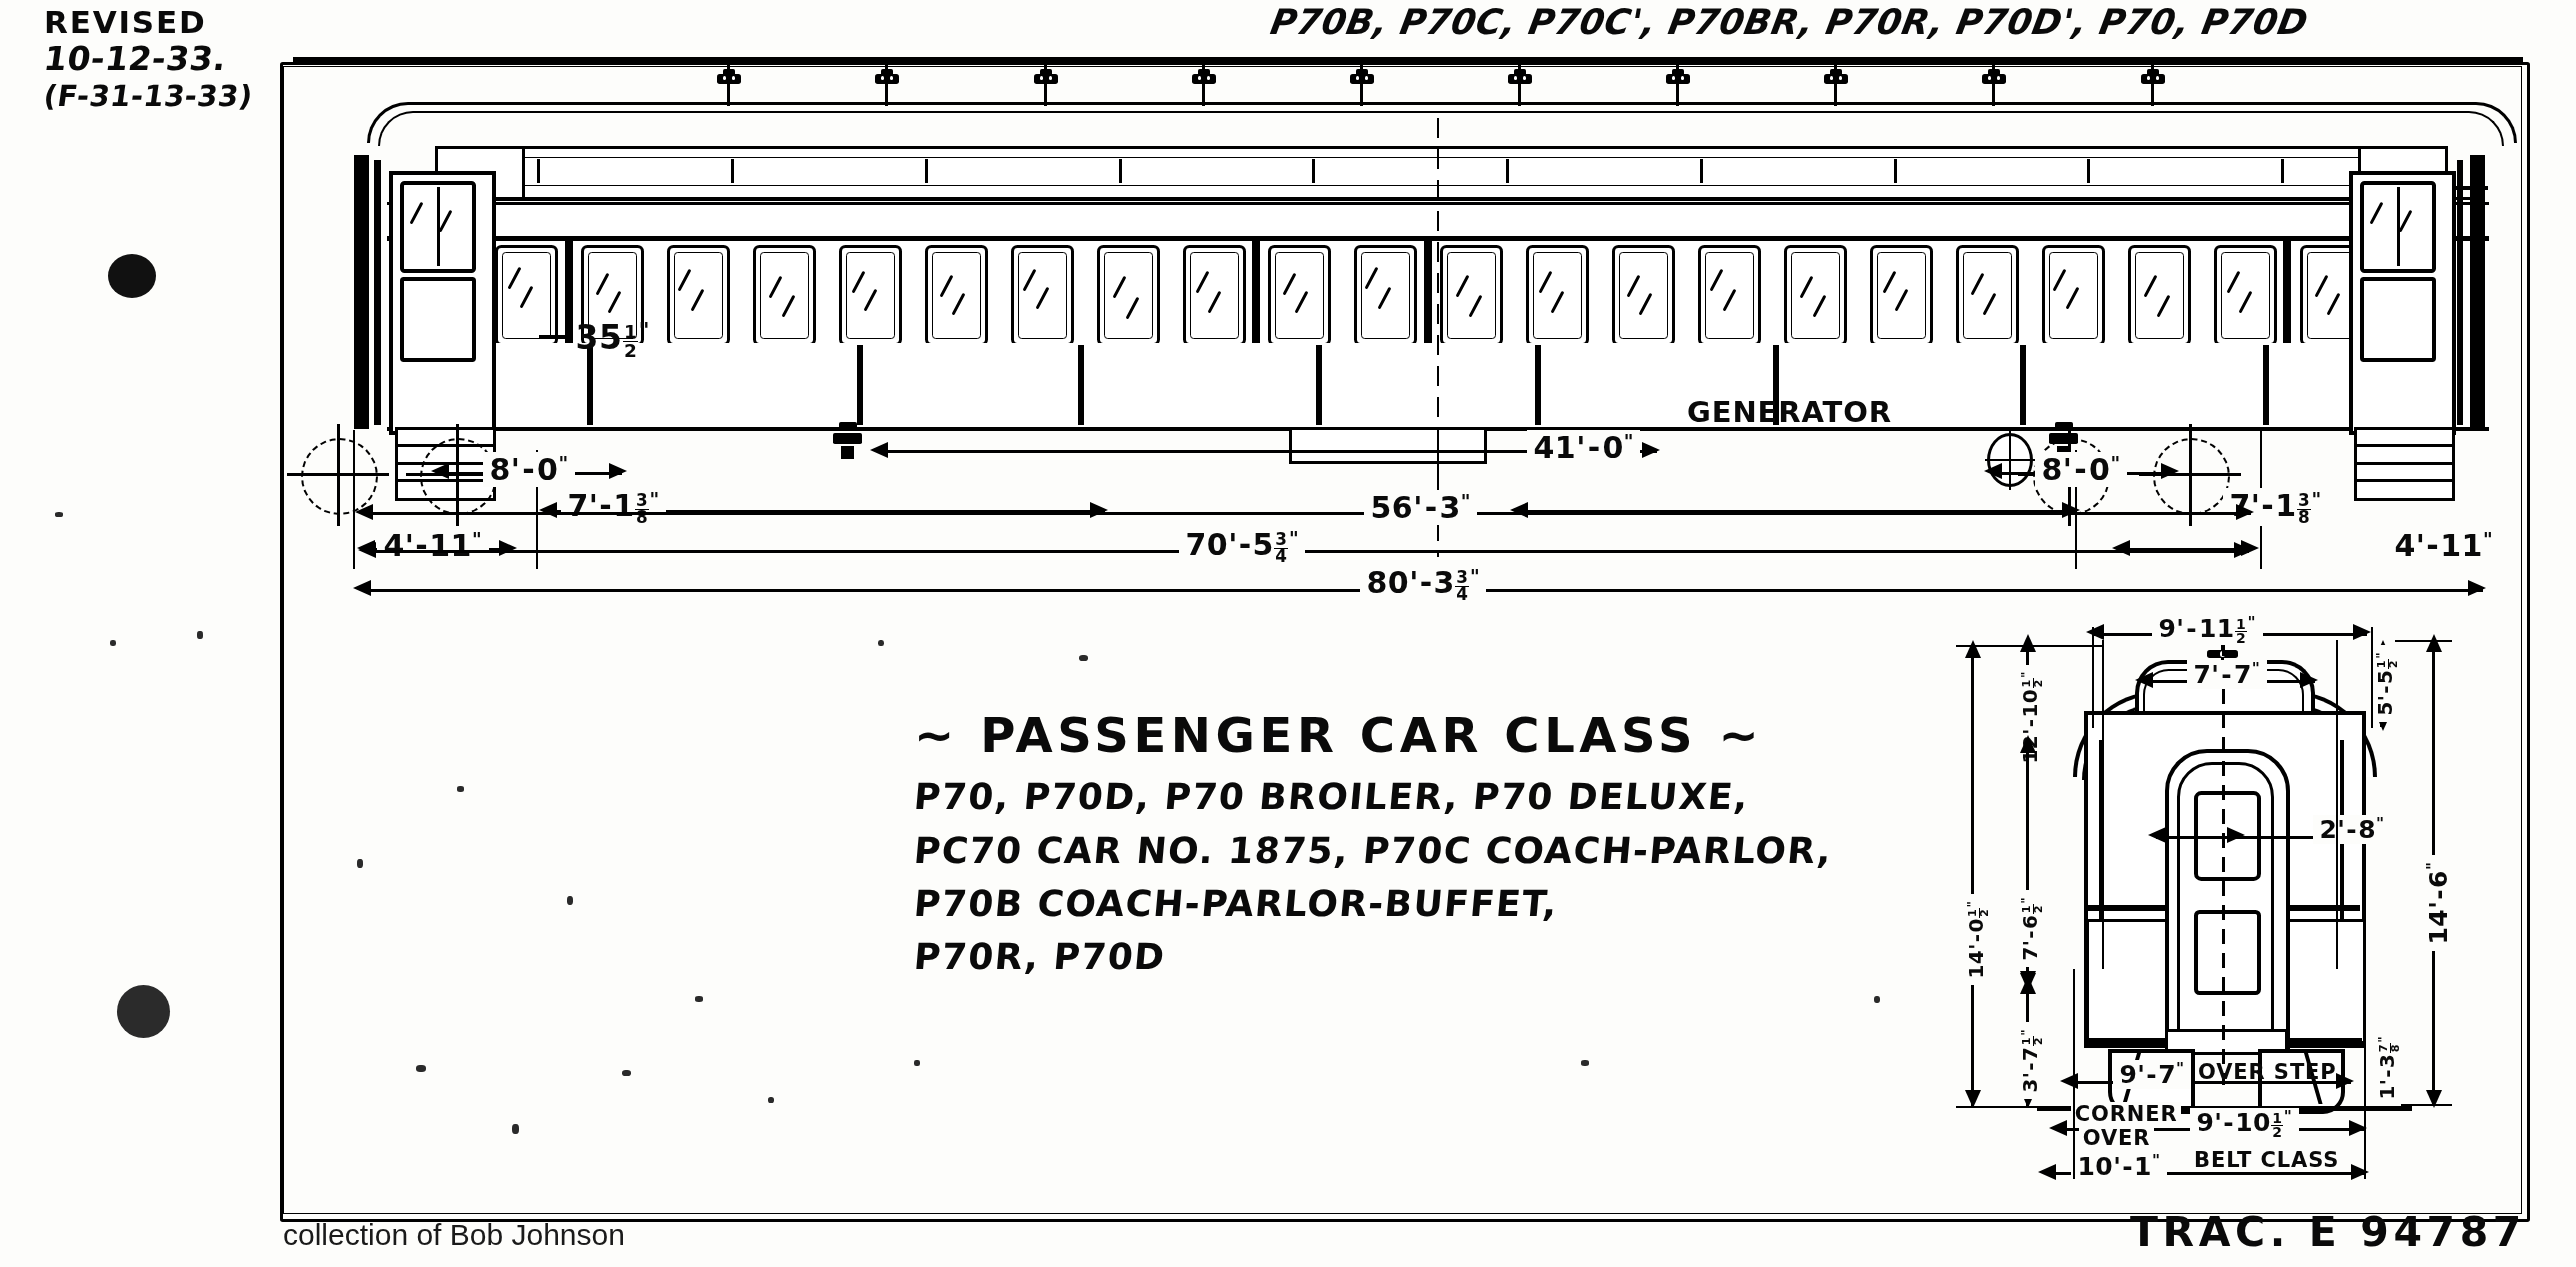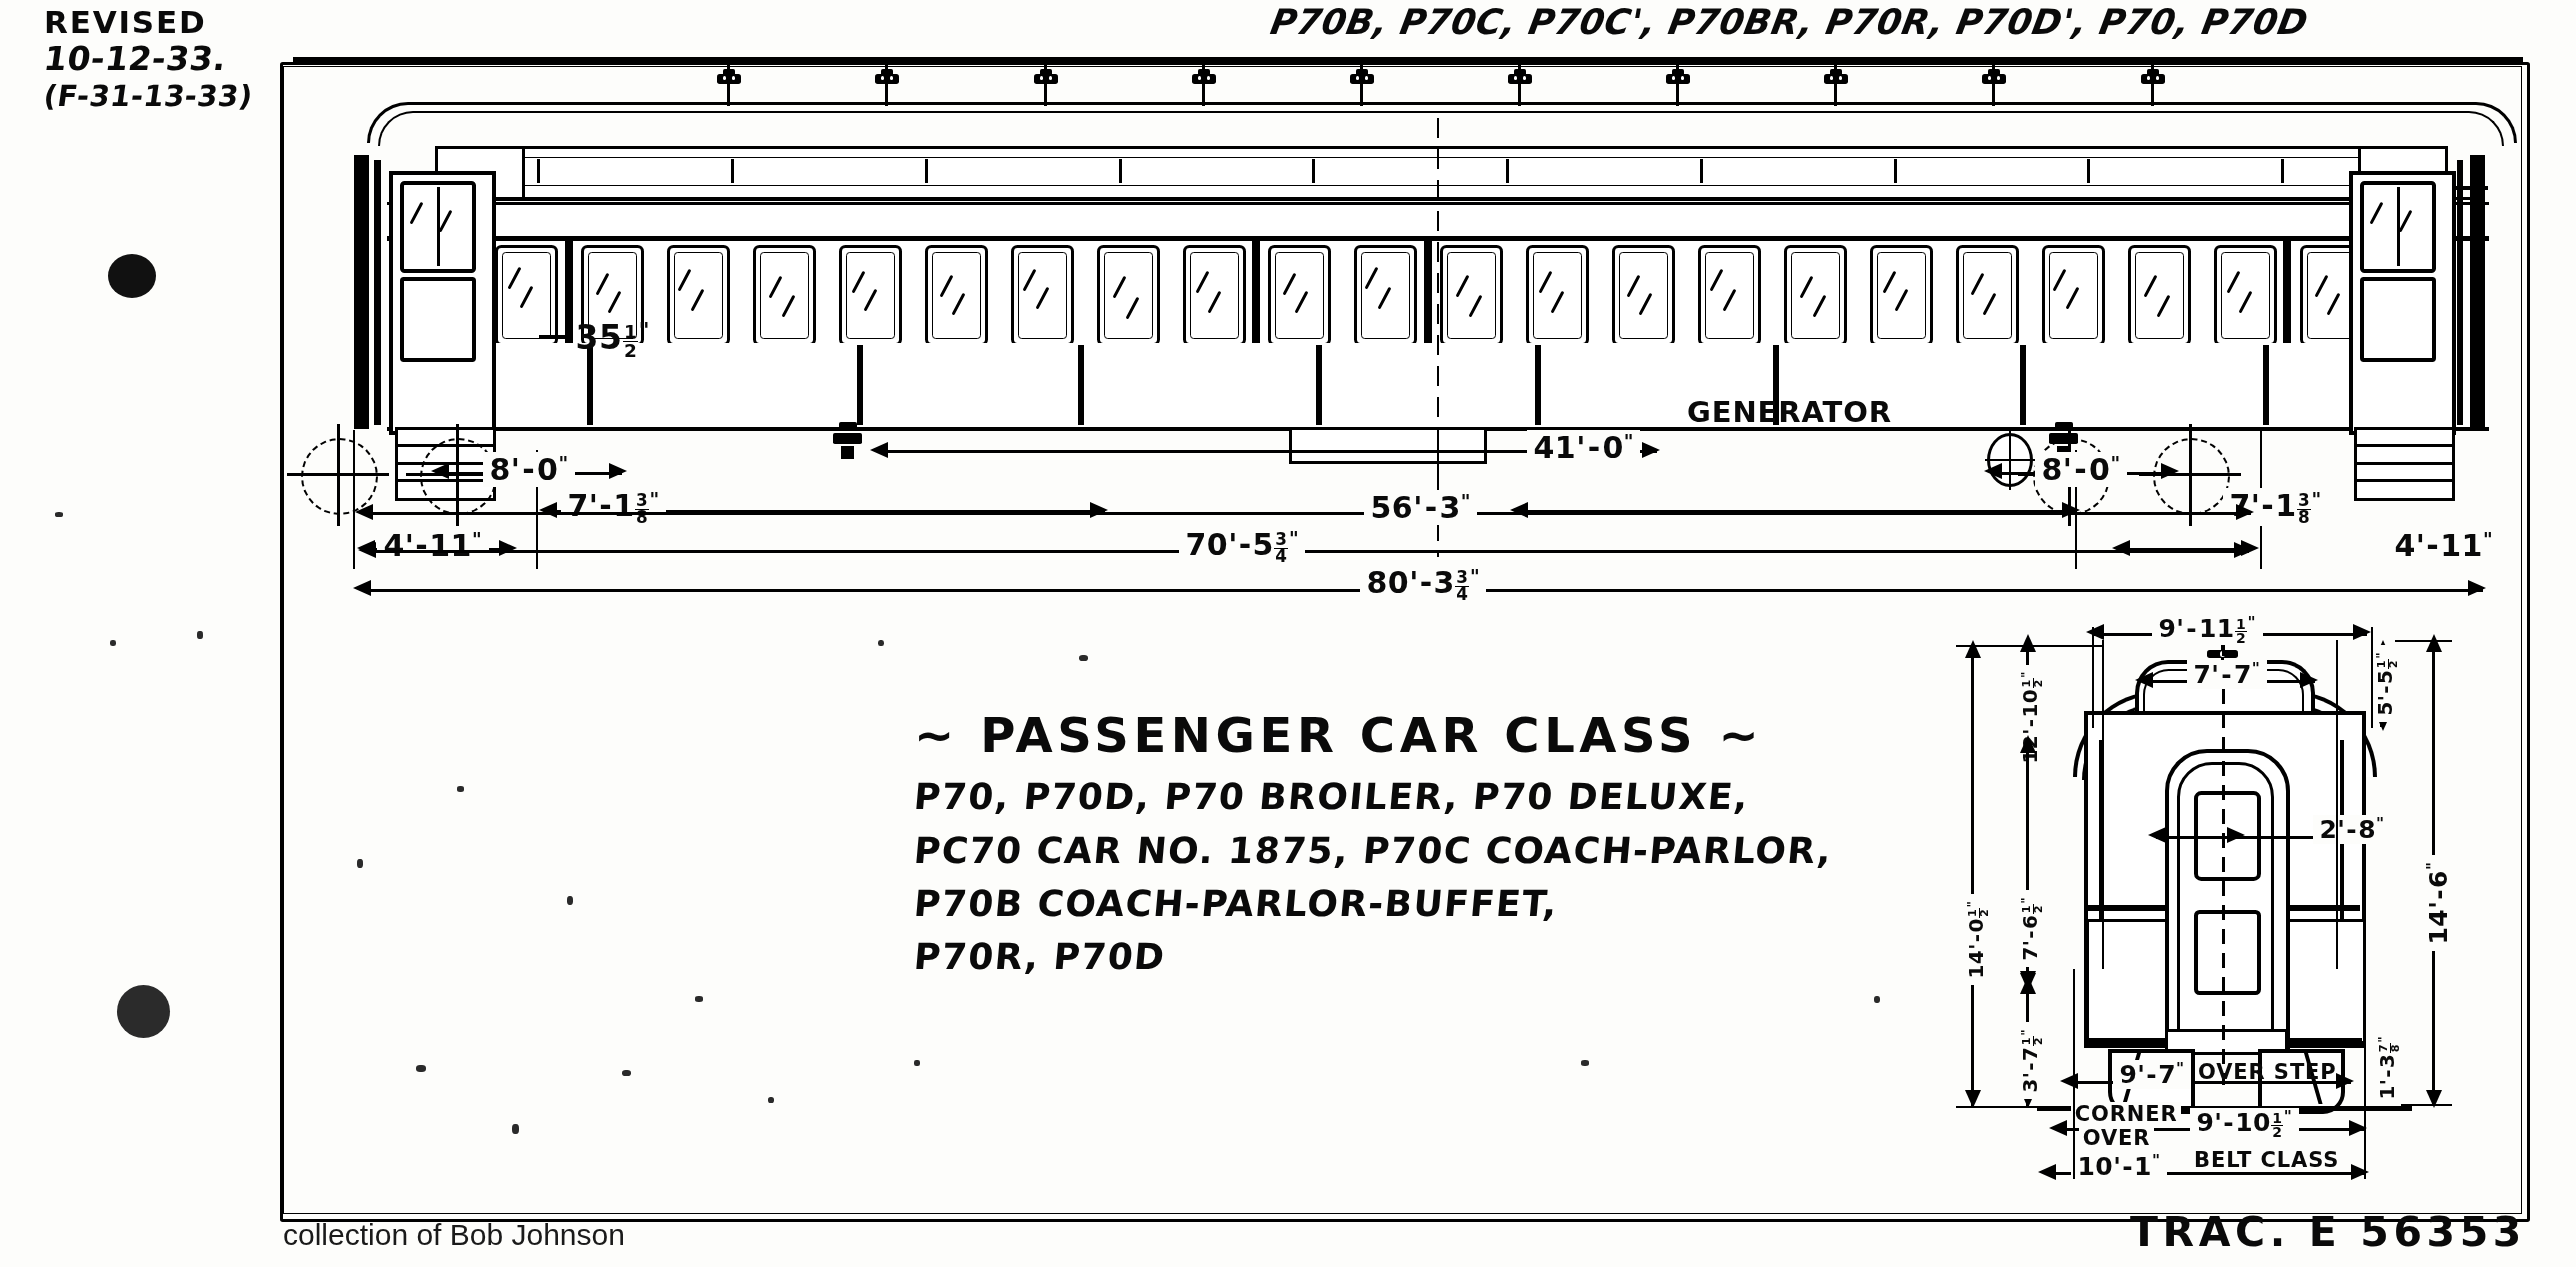--- a/index.html
+++ b/index.html
@@ -707,14 +707,14 @@
   <div class="dimtxt hand sm" style="left:2071px;top:1152px;">10'<span style="margin:0 0.9px;">-</span>1<span class="pr">"</span></div>
   <div class="pos hand" style="left:2194px;top:1148px;font-size:21px;letter-spacing:0.9px;">BELT CLASS</div>
 
   <div class="ext" style="left:2073px;top:969px;height:210px;"></div>
   <div class="ext" style="left:2364px;top:969px;height:210px;"></div>
   <div class="ext" style="left:2102px;top:640px;height:329px;"></div>
   <div class="ext" style="left:2336px;top:640px;height:329px;"></div>
 </div>
 
 <div id="credit">collection of Bob Johnson</div>
-<div class="hand" id="drawno">TRAC. E 56353</div>
+<div class="hand" id="drawno">TRAC. E 94787</div>
 
 
 </body></html>

